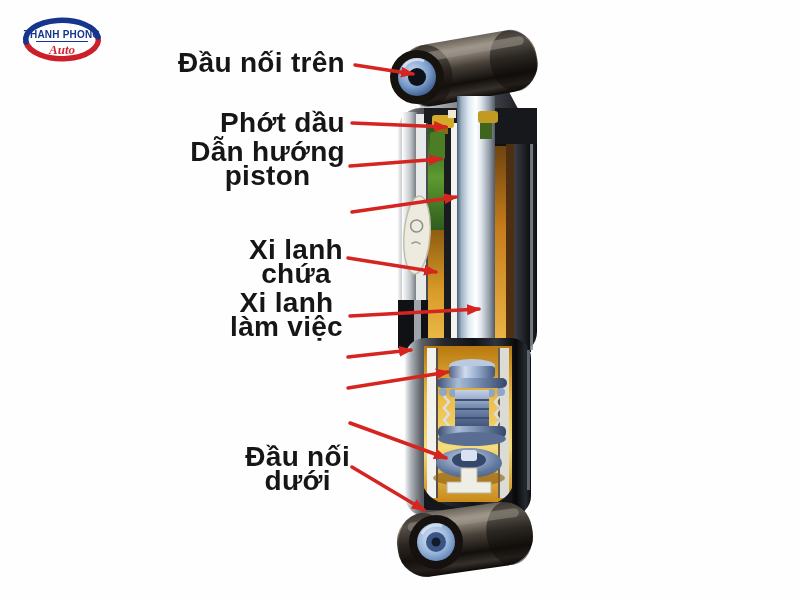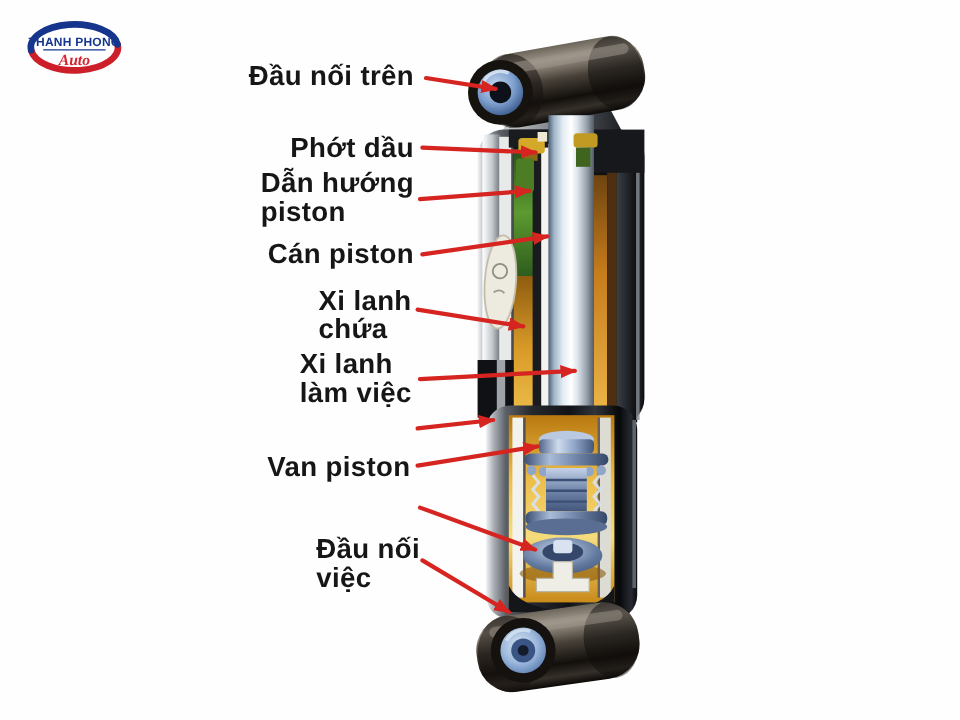--- a/index.html
+++ b/index.html
@@ -6,22 +6,22 @@
   body{
     width:800px;height:600px;position:relative;overflow:hidden;
     background:#fefefe;
     font-family:"Liberation Sans", sans-serif;
   }
   .stage{position:absolute;inset:0;}
   .logo{position:absolute;left:12px;top:12px;width:100px;height:56px;}
   .art,.arrows{position:absolute;left:0;top:0;width:800px;height:600px;}
   .label{
     position:absolute;
-    font-weight:bold;font-size:23px;line-height:24px;
-    color:#161616;text-align:left;white-space:pre-line;
+    font-weight:bold;font-size:28px;line-height:24px;
+    color:#161616;text-align:center;white-space:pre-line;
     letter-spacing:.3px;
   }
   .l1{top:51px;right:455px}
   .l2{top:111px;right:455px}
   .l3{top:140px;right:455px}
   .l4{top:199px;right:455px}
   .l5{top:238px;right:457px}
   .l6{top:291px;right:457px}
   .l7{top:344px;right:458px}
   .l8{top:377px;right:458px}
@@ -273,28 +273,26 @@
       <line x1="348" y1="388" x2="448" y2="372" marker-end="url(#ah)"></line>
       <line x1="350" y1="423" x2="446" y2="458" marker-end="url(#ah)"></line>
       <line x1="352" y1="467" x2="424" y2="510" marker-end="url(#ah)"></line>
     </g>
   </svg>
 
   <div class="label l1">Đầu nối trên</div>
   <div class="label l2">Phớt dầu</div>
   <div class="label l3">Dẫn hướng
 piston</div>
-  <div class="label l4">Cán piston</div>
   <div class="label l5">Xi lanh
 chứa</div>
   <div class="label l6">Xi lanh
 làm việc</div>
-  <div class="label l8">Van piston</div>
   <div class="label l10">Đầu nối
-việc</div>
+dưới</div>
 
   <svg class="logo" viewBox="0 0 100 56" aria-hidden="true">
     <ellipse cx="50" cy="27" rx="36" ry="19" fill="#ffffff"></ellipse>
     <path d="M 86 25 A 36 19 0 0 1 14 30" fill="none" stroke="#cc1f2a" stroke-width="5.5" stroke-linecap="round"></path>
     <path d="M 14 30 A 36 19 0 0 1 86 25" fill="none" stroke="#16368e" stroke-width="5.5" stroke-linecap="round"></path>
     <text x="50" y="26" text-anchor="middle" font-size="10" font-weight="bold" fill="#16368e" font-family="Liberation Sans, sans-serif" letter-spacing=".2">THANH PHONG</text>
     <line x1="24" y1="29.5" x2="76" y2="29.5" stroke="#16368e" stroke-width="1"></line>
     <text x="50" y="42" text-anchor="middle" font-size="13" font-weight="bold" font-style="italic" fill="#d42430" font-family="Liberation Serif, serif">Auto</text>
   </svg>
 

